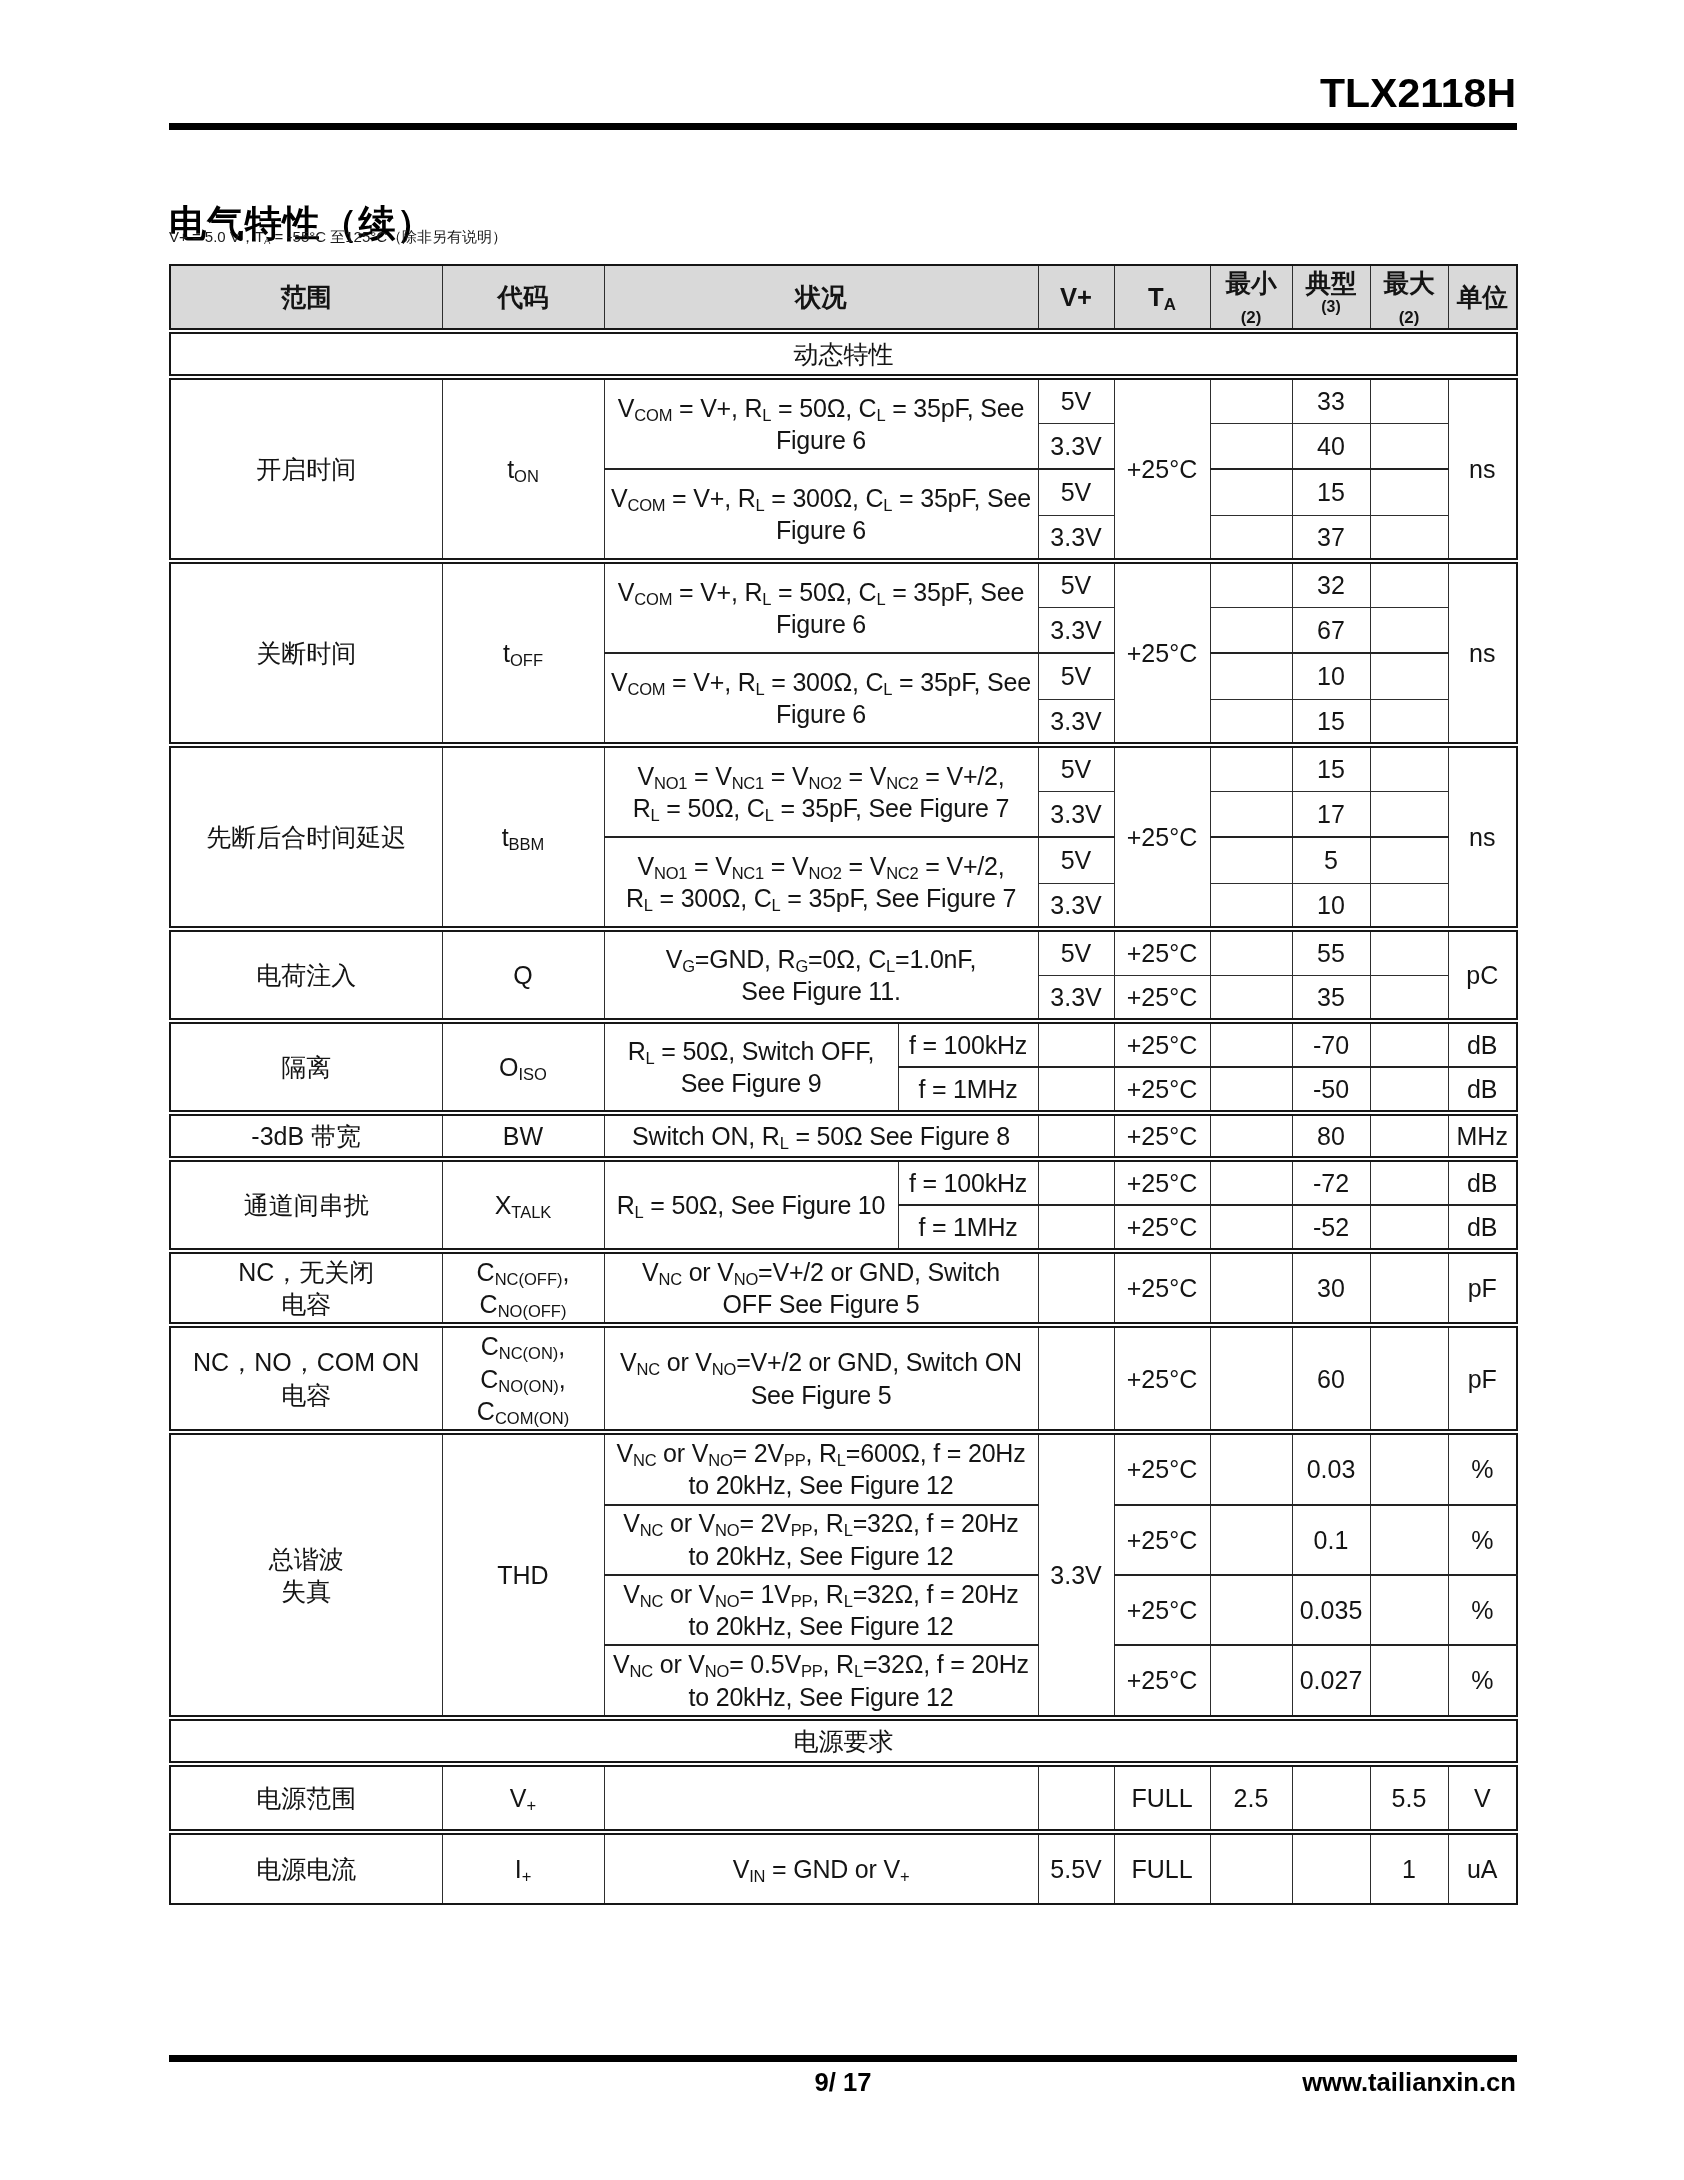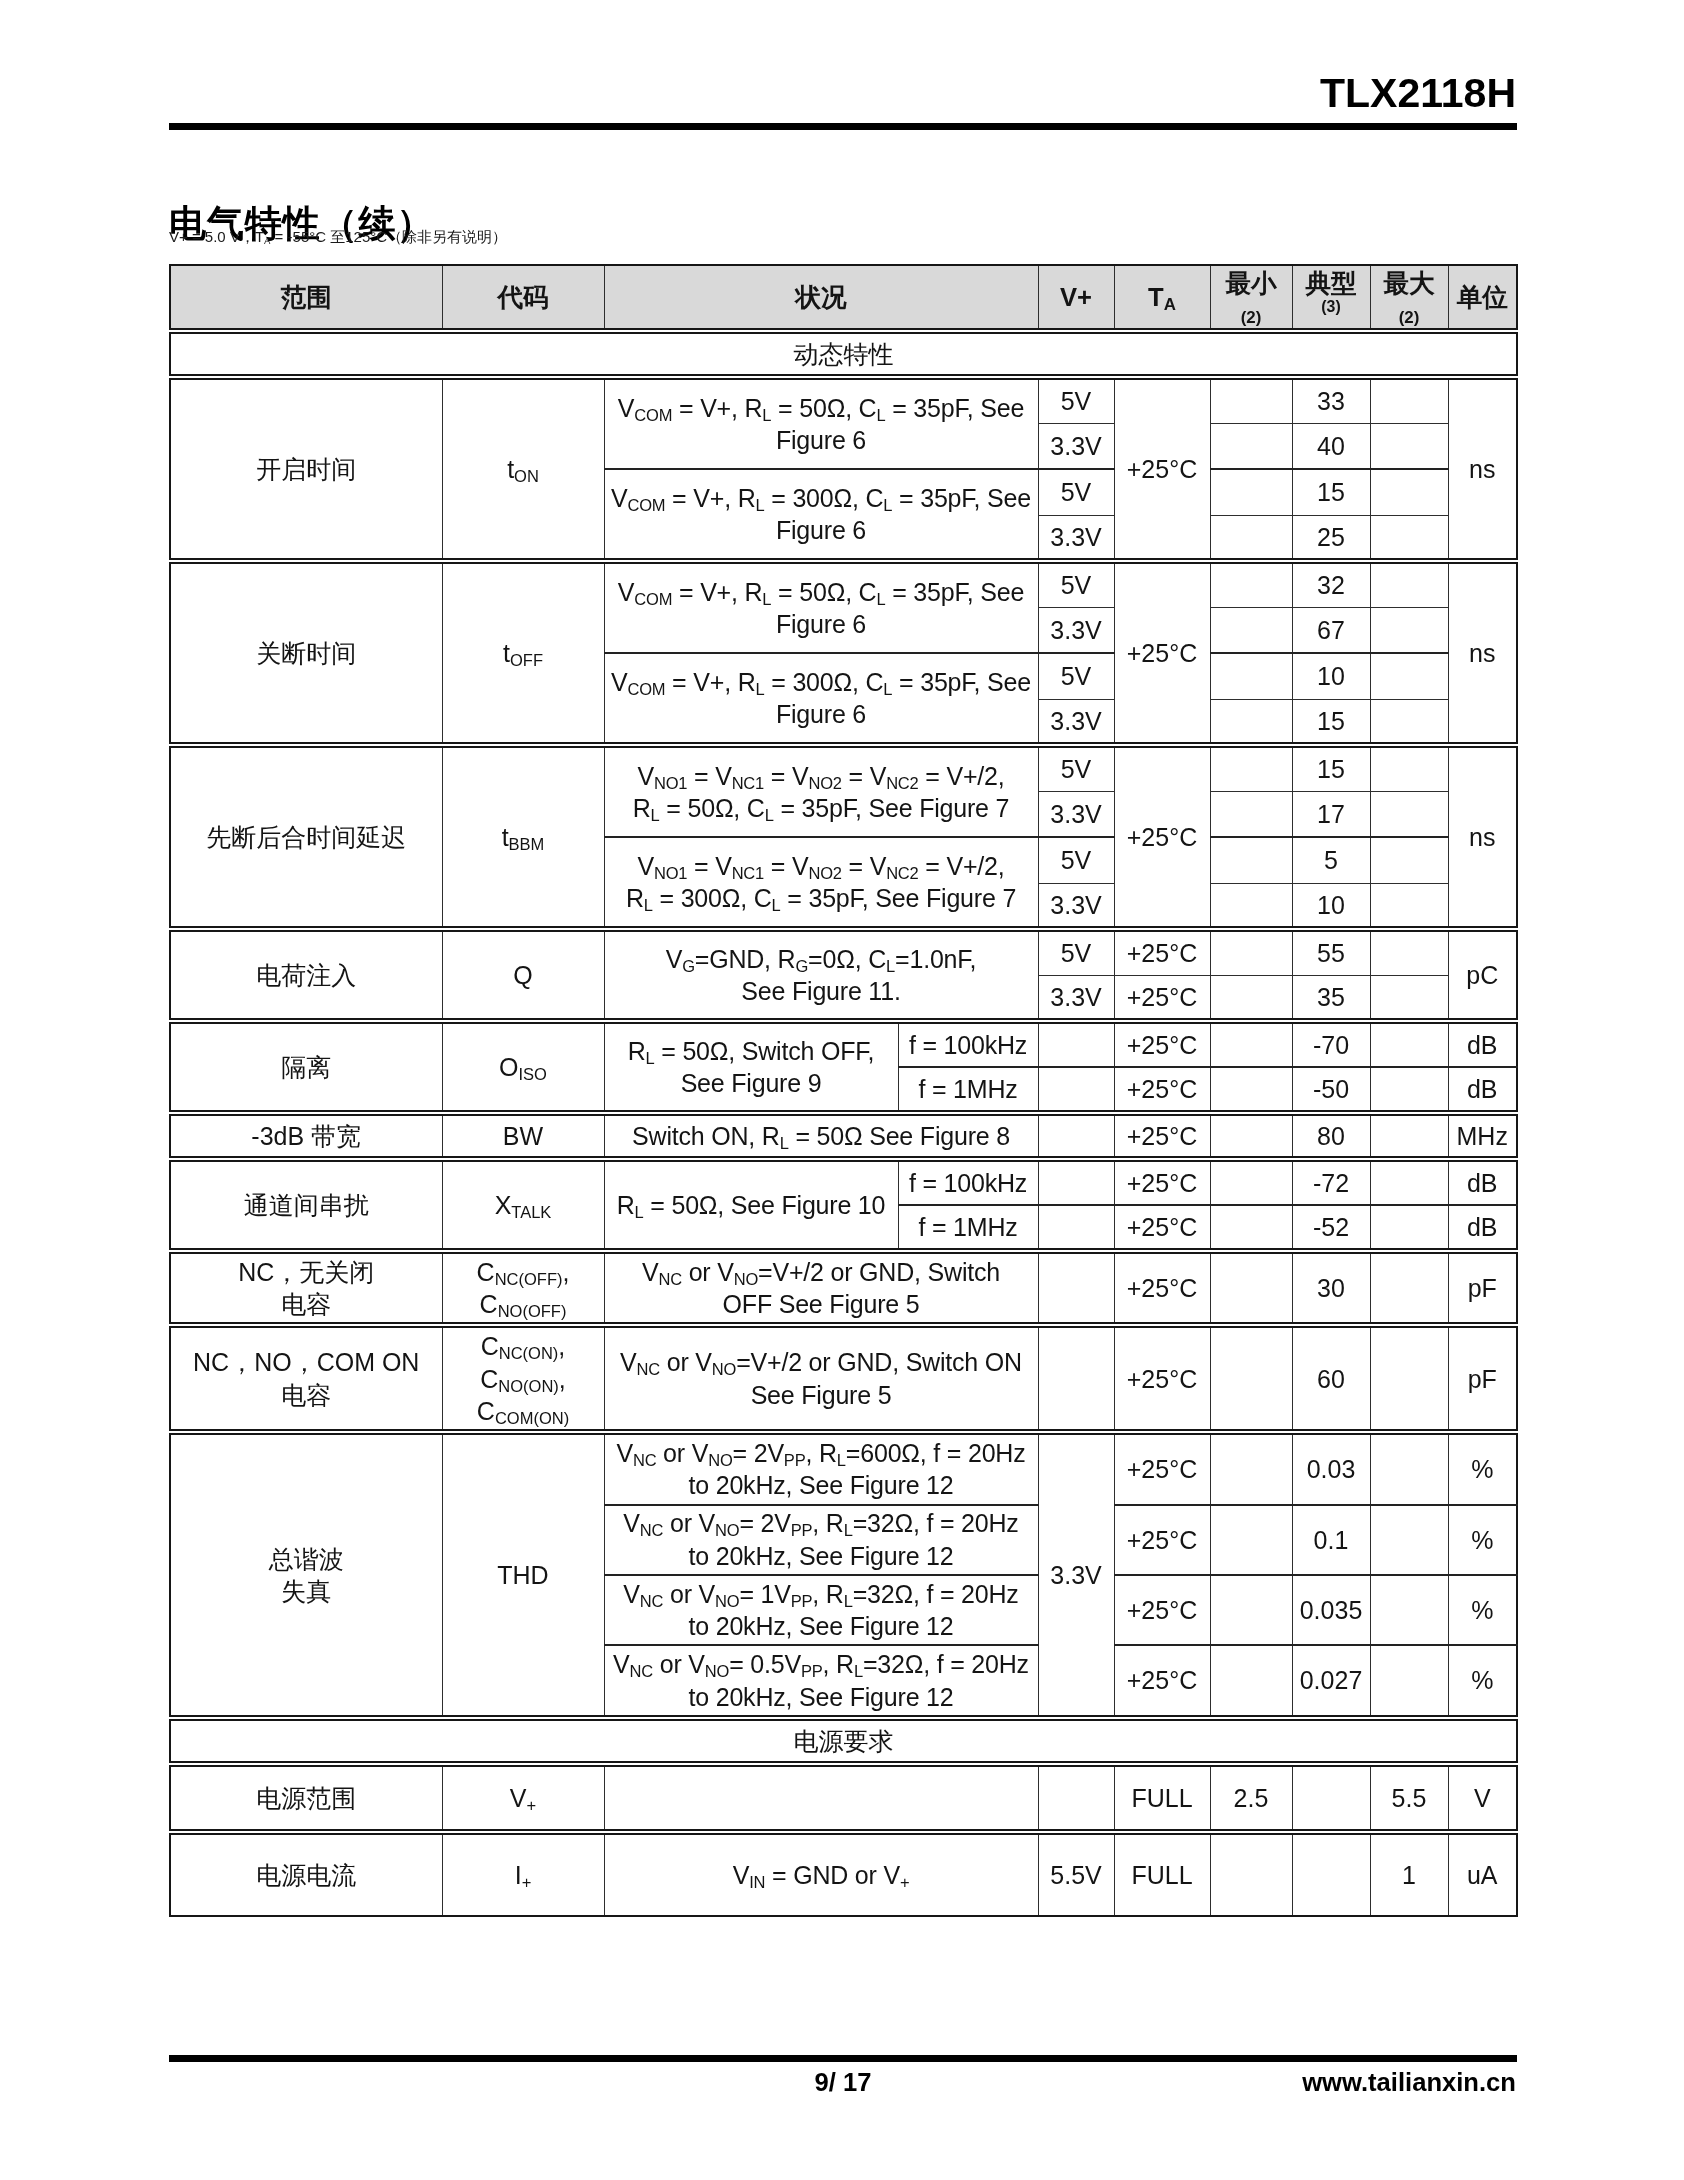--- a/index.html
+++ b/index.html
@@ -132,21 +132,21 @@
         <tr class="mid">
           <td rowspan="2" colspan="2" class="k-cond">V<sub>COM</sub> = V+, R<sub>L</sub> = 300Ω, C<sub>L</sub> = 35pF, See<br>Figure 6</td>
           <td class="k-vp">5V</td>
           <td class="k-min"></td>
           <td class="k-typ">15</td>
           <td class="k-max"></td>
         </tr>
         <tr>
           <td class="k-vp">3.3V</td>
           <td class="k-min"></td>
-          <td class="k-typ">25</td>
+          <td class="k-typ">37</td>
           <td class="k-max"></td>
         </tr>
         <tr class="grp">
           <td rowspan="4" class="k-param">关断时间</td>
           <td rowspan="4" class="k-sym">t<sub>OFF</sub></td>
           <td rowspan="2" colspan="2" class="k-cond">V<sub>COM</sub> = V+, R<sub>L</sub> = 50Ω, C<sub>L</sub> = 35pF, See<br>Figure 6</td>
           <td class="k-vp">5V</td>
           <td rowspan="4" class="k-ta">+25°C</td>
           <td class="k-min"></td>
           <td class="k-typ">32</td>
@@ -337,21 +337,21 @@
           <td class="k-param">电源范围</td>
           <td class="k-sym">V<sub>+</sub></td>
           <td colspan="2" class="k-cond"></td>
           <td class="k-vp"></td>
           <td class="k-ta">FULL</td>
           <td class="k-min">2.5</td>
           <td class="k-typ"></td>
           <td class="k-max">5.5</td>
           <td class="k-unit">V</td>
         </tr>
-        <tr class="grp" style="height: 84px;">
+        <tr class="grp" style="height: 72px;">
           <td class="k-param">电源电流</td>
           <td class="k-sym">I<sub>+</sub></td>
           <td colspan="2" class="k-cond">V<sub>IN</sub> = GND or V<sub>+</sub></td>
           <td class="k-vp">5.5V</td>
           <td class="k-ta">FULL</td>
           <td class="k-min"></td>
           <td class="k-typ"></td>
           <td class="k-max">1</td>
           <td class="k-unit">uA</td>
         </tr>

